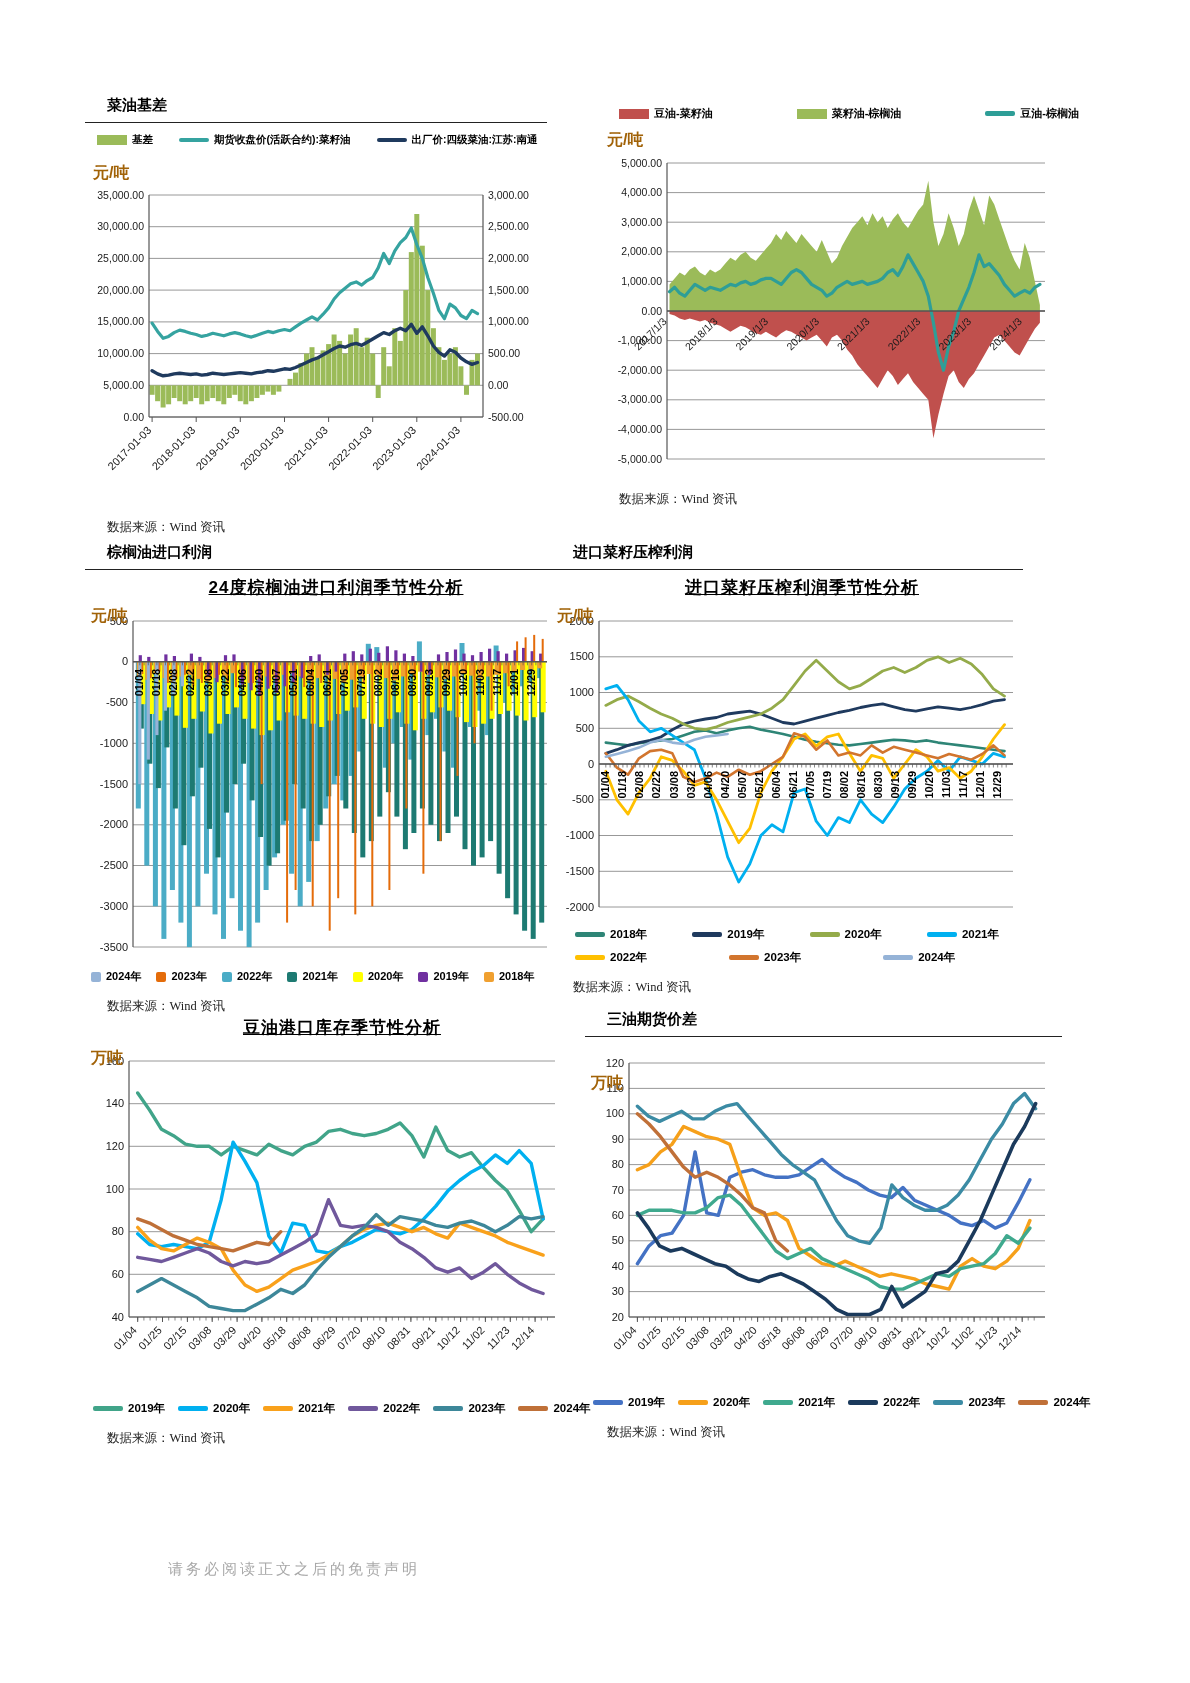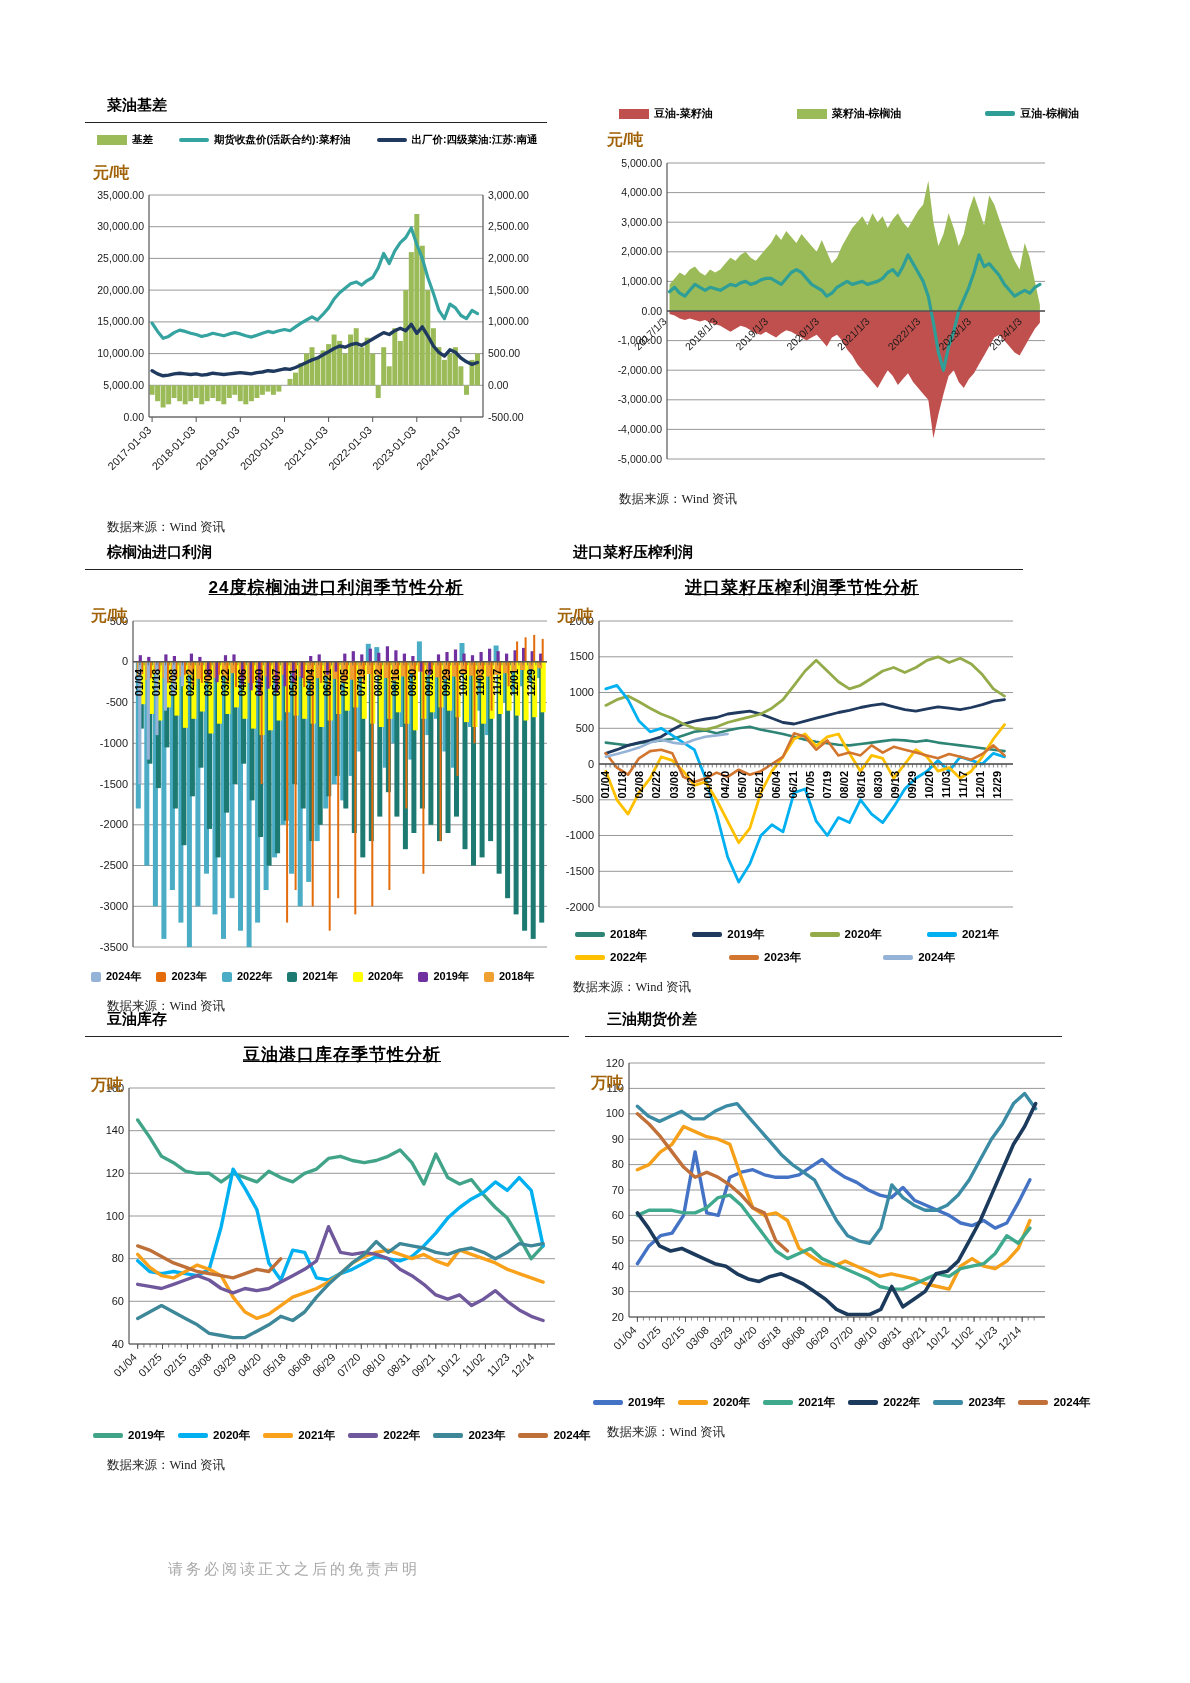--- a/index.html
+++ b/index.html
@@ -902,21 +902,20 @@
           <span class="lg">
             <span class="sw line" style="background:#95b3d7"></span>
             <span>2024年</span>
           </span>
         </div>
     </div>
     <div class="src">数据来源：Wind 资讯</div>
   </section>
 
   <section class="sec" id="s4">
-    <div class="sec-head">豆油库存</div>
     <div class="chart-wrap">
       <div class="chart-title">豆油港口库存季节性分析</div>
       <div class="unit">万吨</div>
       <svg width="480" height="340">
           <line x1="44" y1="270.0" x2="470" y2="270.0" stroke="#8c8c8c" stroke-width="0.9"></line>
           <text class="tkc" x="39" y="273.5" text-anchor="end">40</text>
           <line x1="44" y1="227.3" x2="470" y2="227.3" stroke="#8c8c8c" stroke-width="0.9"></line>
           <text class="tkc" x="39" y="230.8" text-anchor="end">60</text>
           <line x1="44" y1="184.7" x2="470" y2="184.7" stroke="#8c8c8c" stroke-width="0.9"></line>
           <text class="tkc" x="39" y="188.2" text-anchor="end">80</text>

